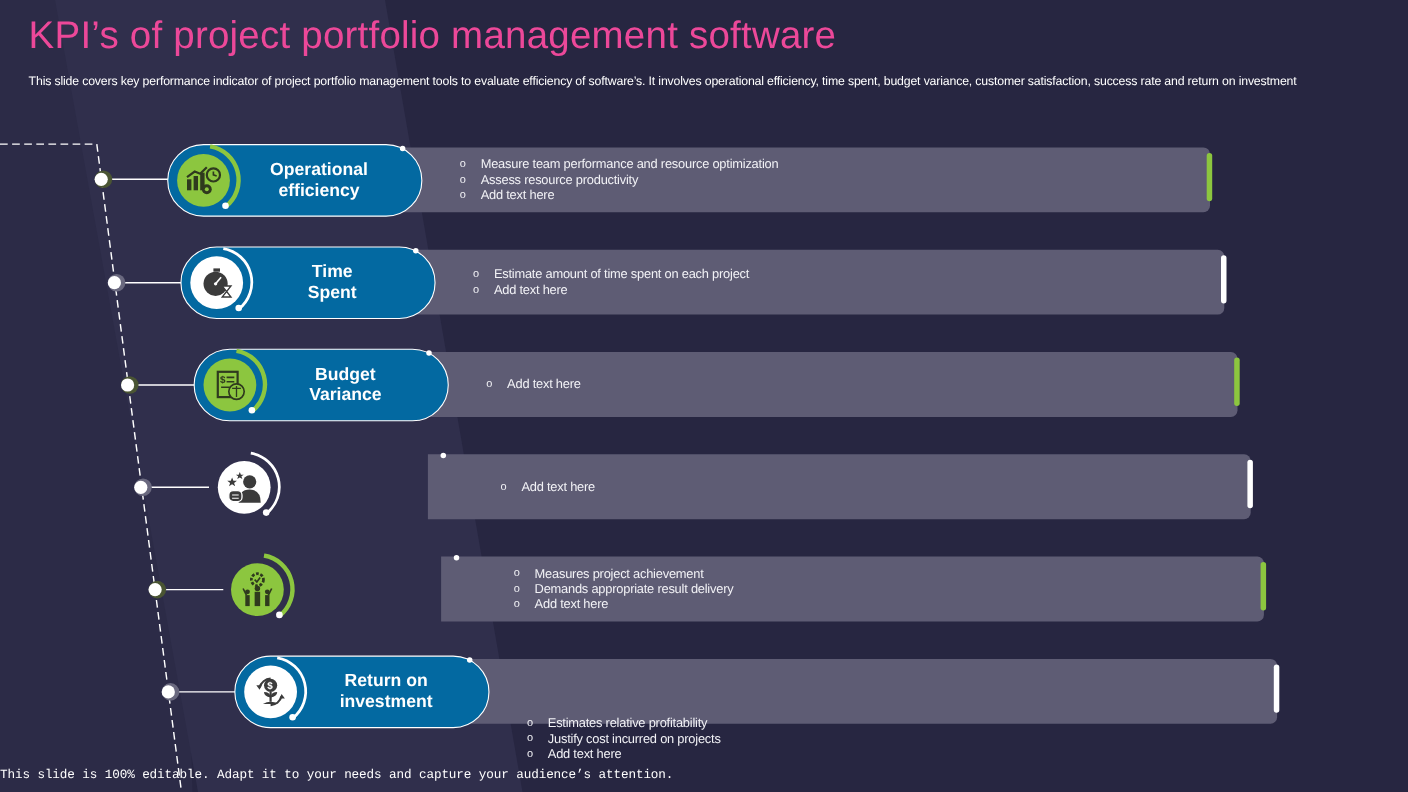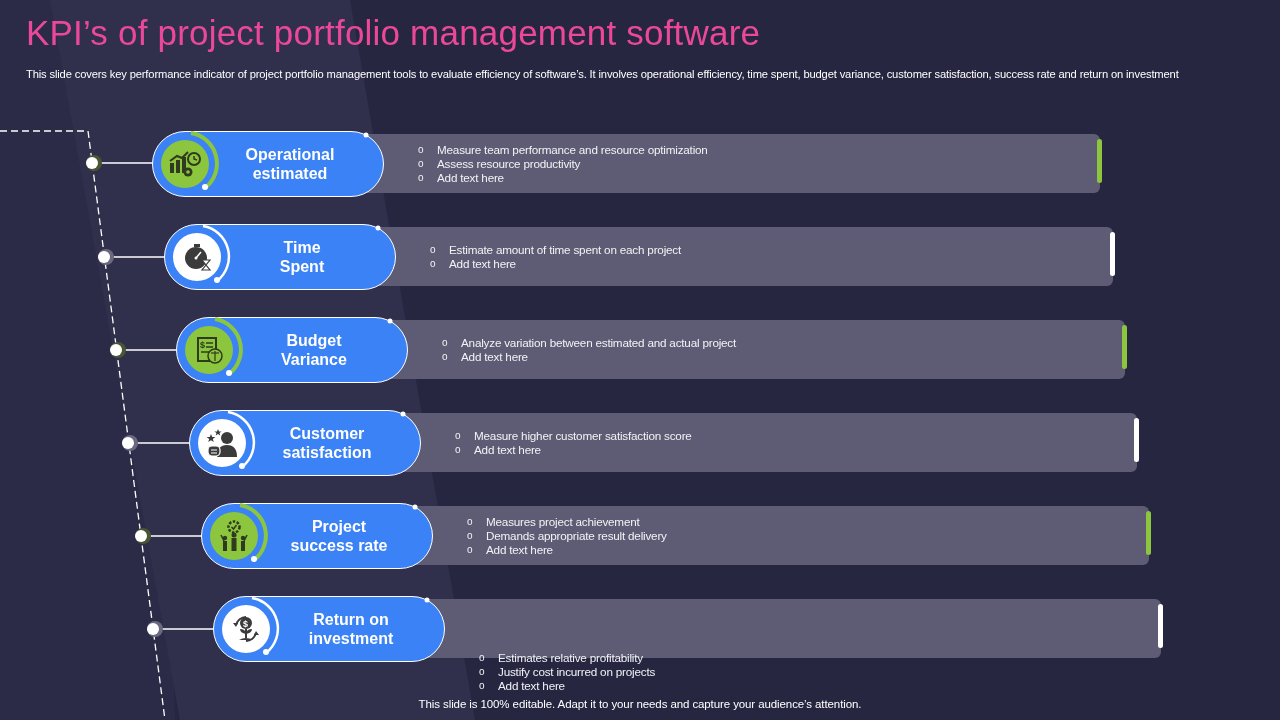--- a/index.html
+++ b/index.html
@@ -19,22 +19,23 @@
     font-size: 35px; font-weight: normal; letter-spacing: 0.2px;
     color: #ec4899; white-space: nowrap;
   }
   .subtitle {
     position: absolute; left: 26px; top: 67px; width: 1215px;
     font-size: 11.2px; line-height: 14px; color: #ffffff;
     letter-spacing: -0.15px;
   }
   .footer {
     position: absolute; left: 0; width: 1280px; top: 698px;
-    text-align: center; font-size: 11.5px; color: #ffffff;
+    text-align: left; font-size: 11.5px; color: #ffffff;
     letter-spacing: -0.1px;
+    font-family: Liberation Mono, monospace;
   }
   .timeline-svg { position: absolute; left: 0; top: 0; pointer-events: none; }
 
   .row { position: absolute; height: 66px; }
   .desc-bar {
     position: absolute; top: 3px; height: 59px;
     background: #5e5c74; border-radius: 0 6px 6px 0;
   }
   .accent-mark {
     position: absolute; top: 8px; width: 5px; height: 44px; border-radius: 3px;
@@ -43,21 +44,21 @@
     position: absolute; top: 50%; transform: translateY(-50%);
     list-style: none; font-size: 11.7px; line-height: 14px; color: #f2f2f6;
     letter-spacing: -0.2px;
   }
   .desc-list li { position: relative; padding-left: 19px; white-space: nowrap; }
   .desc-list li::before {
     content: "o"; position: absolute; left: 0; top: 0; font-size: 10px; color: #f2f2f6;
   }
   .pill {
     position: absolute; left: 0; top: 0; height: 66px;
-    background: #3b82f6; border: 1.5px solid #ffffff; border-radius: 33px;
+    background: #0369a1; border: 1.5px solid #ffffff; border-radius: 33px;
   }
   .pill-label {
     position: absolute; top: 50%; transform: translateY(-50%);
     font-size: 16px; font-weight: bold; line-height: 19px; text-align: center;
     color: #ffffff;
   }
   .icon-circle {
     position: absolute; width: 48px; height: 48px; border-radius: 50%;
     display: flex; align-items: center; justify-content: center;
   }
@@ -107,21 +108,21 @@
     <ul class="desc-list" style="left:66px;">
       <li>Measure team performance and resource optimization</li>
       <li>Assess resource productivity</li>
       <li>Add text here</li>
     </ul>
   </div>
   <div class="accent-mark" style="left:945px; background:#8cc63f;"></div>
   <div class="pill" style="width:232px;">
     <div class="pill-label" style="left:68px; width:138px;">
       <div>Operational</div>
-      <div>estimated</div>
+      <div>efficiency</div>
     </div>
   </div>
   <svg class="arc-svg" style="left:0; top:0;" width="232" height="66" viewBox="0 0 232 66">
     <path d="M39,2 A31,31 0 0 1 53,57" fill="none" stroke="#8cc63f" stroke-width="4"></path>
     <circle cx="53" cy="56" r="3" fill="#fff"></circle>
     <circle cx="214" cy="4" r="2.5" fill="#fff"></circle>
   </svg>
   <div class="icon-circle" style="left:9px; top:9px; background:#8cc63f;">
     <svg width="34" height="30" viewBox="0 0 34 30">
       <rect x="2" y="14" width="4" height="10" fill="#2f3a1e"></rect>
@@ -162,21 +163,20 @@
       <line x1="14" y1="16" x2="19" y2="10" stroke="#fff" stroke-width="1.5"></line>
       <circle cx="14" cy="16" r="1.5" fill="#fff"></circle>
       <path d="M20,18 L28,18 L24,23 L28,28 L20,28 L24,23 Z" fill="#ffffff" stroke="#3b3b3b" stroke-width="1.2"></path>
     </svg>
   </div>
 </div>
 
 <div class="row" style="left:176px; top:317px; width:952px;">
   <div class="desc-bar" style="left:200px; width:749px;">
     <ul class="desc-list" style="left:66px;">
-      <li>Analyze  variation between estimated and actual project</li>
       <li>Add text here</li>
     </ul>
   </div>
   <div class="accent-mark" style="left:946px; background:#8cc63f;"></div>
   <div class="pill" style="width:232px;">
     <div class="pill-label" style="left:68px; width:138px;">
       <div>Budget</div>
       <div>Variance</div>
     </div>
   </div>
@@ -195,31 +195,24 @@
       <circle cx="21" cy="21" r="7" fill="#8cc63f" stroke="#2f3a1e" stroke-width="1.5"></circle>
       <line x1="21" y1="16" x2="21" y2="26" stroke="#2f3a1e" stroke-width="1.2"></line>
       <line x1="17" y1="18" x2="25" y2="18" stroke="#2f3a1e" stroke-width="1.2"></line>
     </svg>
   </div>
 </div>
 
 <div class="row" style="left:189px; top:410px; width:952px;">
   <div class="desc-bar" style="left:200px; width:748px;">
     <ul class="desc-list" style="left:66px;">
-      <li>Measure higher customer satisfaction score</li>
       <li>Add text here</li>
     </ul>
   </div>
   <div class="accent-mark" style="left:945px; background:#ffffff;"></div>
-  <div class="pill" style="width:232px;">
-    <div class="pill-label" style="left:68px; width:138px;">
-      <div>Customer</div>
-      <div>satisfaction</div>
-    </div>
-  </div>
   <svg class="arc-svg" style="left:0; top:0;" width="232" height="66" viewBox="0 0 232 66">
     <path d="M39,2 A31,31 0 0 1 53,57" fill="none" stroke="#ffffff" stroke-width="2.5"></path>
     <circle cx="53" cy="56" r="3" fill="#fff"></circle>
     <circle cx="214" cy="4" r="2.5" fill="#fff"></circle>
   </svg>
   <div class="icon-circle" style="left:9px; top:9px; background:#ffffff;">
     <svg width="32" height="30" viewBox="0 0 32 30">
       <polygon points="5,6 6.2,9 9.4,9 6.8,11 7.8,14 5,12.2 2.2,14 3.2,11 0.6,9 3.8,9" fill="#3b3b3b"></polygon>
       <polygon points="12,1 13,3.5 15.6,3.5 13.5,5 14.3,7.5 12,6 9.7,7.5 10.5,5 8.4,3.5 11,3.5" fill="#3b3b3b"></polygon>
       <circle cx="21" cy="10" r="6" fill="#3b3b3b"></circle>
@@ -233,26 +226,20 @@
 
 <div class="row" style="left:201px; top:503px; width:952px;">
   <div class="desc-bar" style="left:200px; width:748px;">
     <ul class="desc-list" style="left:66px;">
       <li>Measures project achievement</li>
       <li>Demands appropriate result delivery</li>
       <li>Add text here</li>
     </ul>
   </div>
   <div class="accent-mark" style="left:945px; background:#8cc63f;"></div>
-  <div class="pill" style="width:232px;">
-    <div class="pill-label" style="left:68px; width:138px;">
-      <div>Project</div>
-      <div>success rate</div>
-    </div>
-  </div>
   <svg class="arc-svg" style="left:0; top:0;" width="232" height="66" viewBox="0 0 232 66">
     <path d="M39,2 A31,31 0 0 1 53,57" fill="none" stroke="#8cc63f" stroke-width="4"></path>
     <circle cx="53" cy="56" r="3" fill="#fff"></circle>
     <circle cx="214" cy="4" r="2.5" fill="#fff"></circle>
   </svg>
   <div class="icon-circle" style="left:9px; top:9px; background:#8cc63f;">
     <svg width="30" height="32" viewBox="0 0 30 32">
       <circle cx="15" cy="7" r="5.5" fill="none" stroke="#2f3a1e" stroke-width="2.5" stroke-dasharray="2.5,1.5"></circle>
       <polyline points="12.5,7 14.5,9 17.5,5" fill="none" stroke="#2f3a1e" stroke-width="1.5"></polyline>
       <circle cx="15" cy="15" r="2.5" fill="#2f3a1e"></circle>

